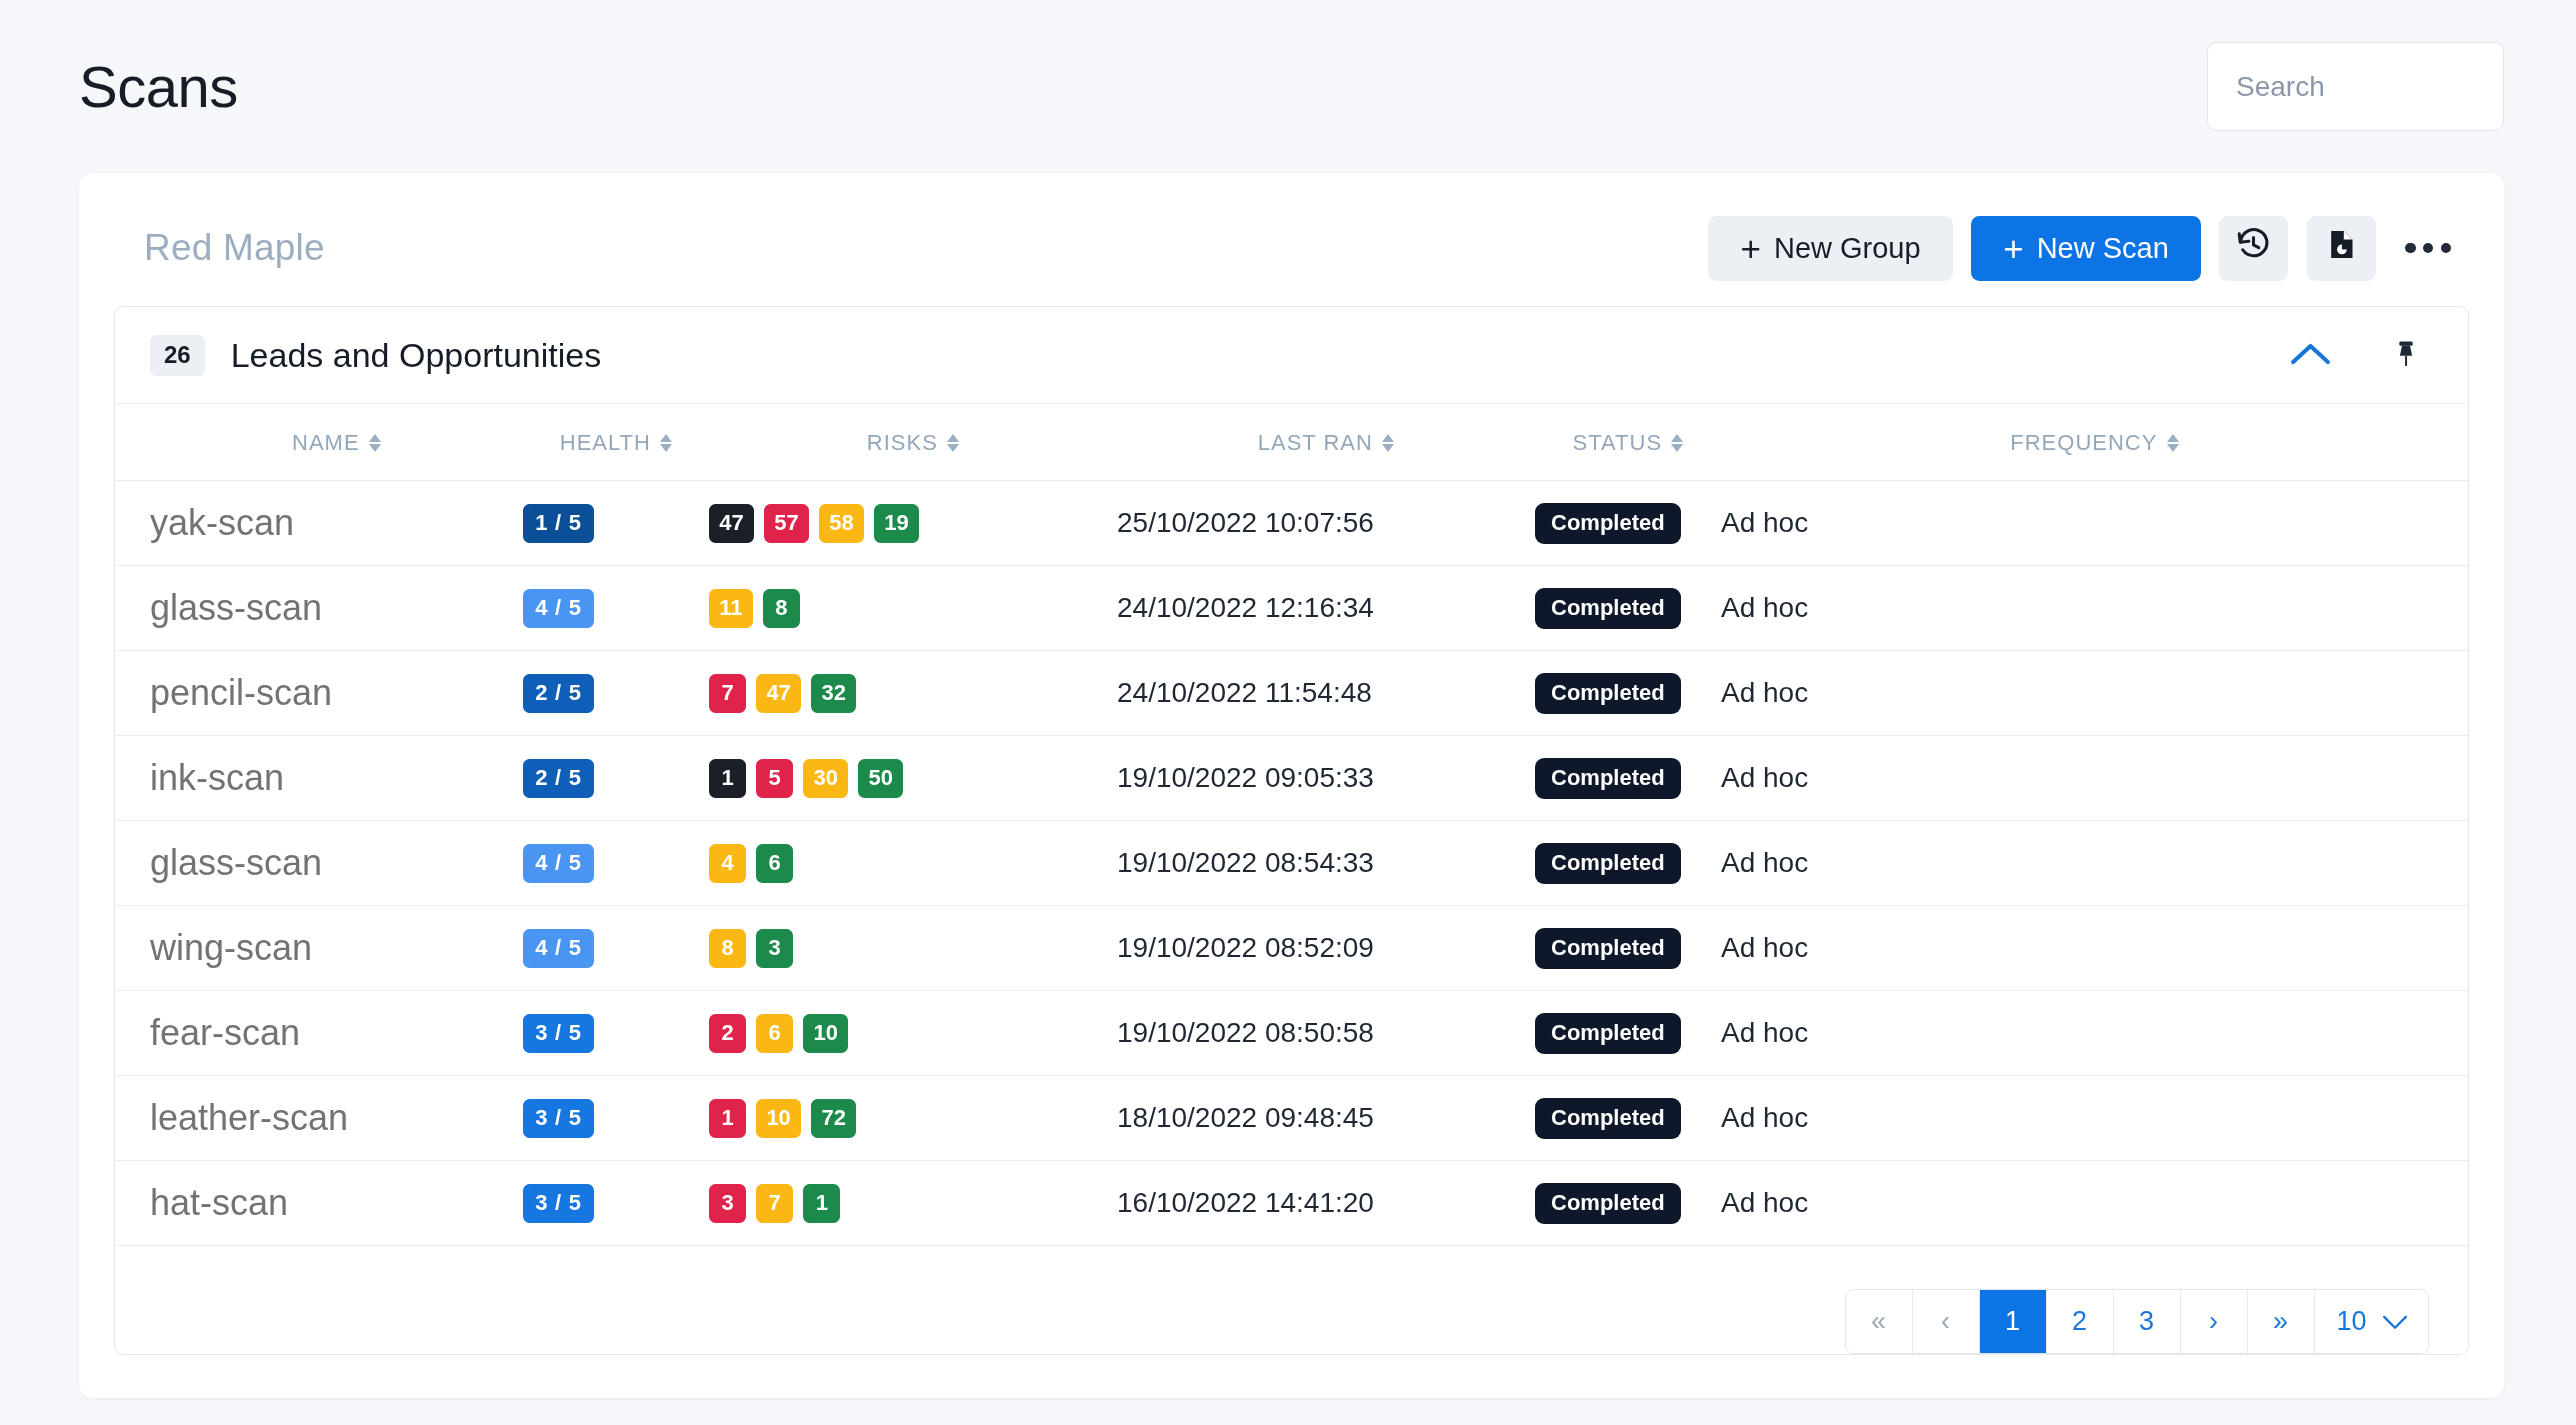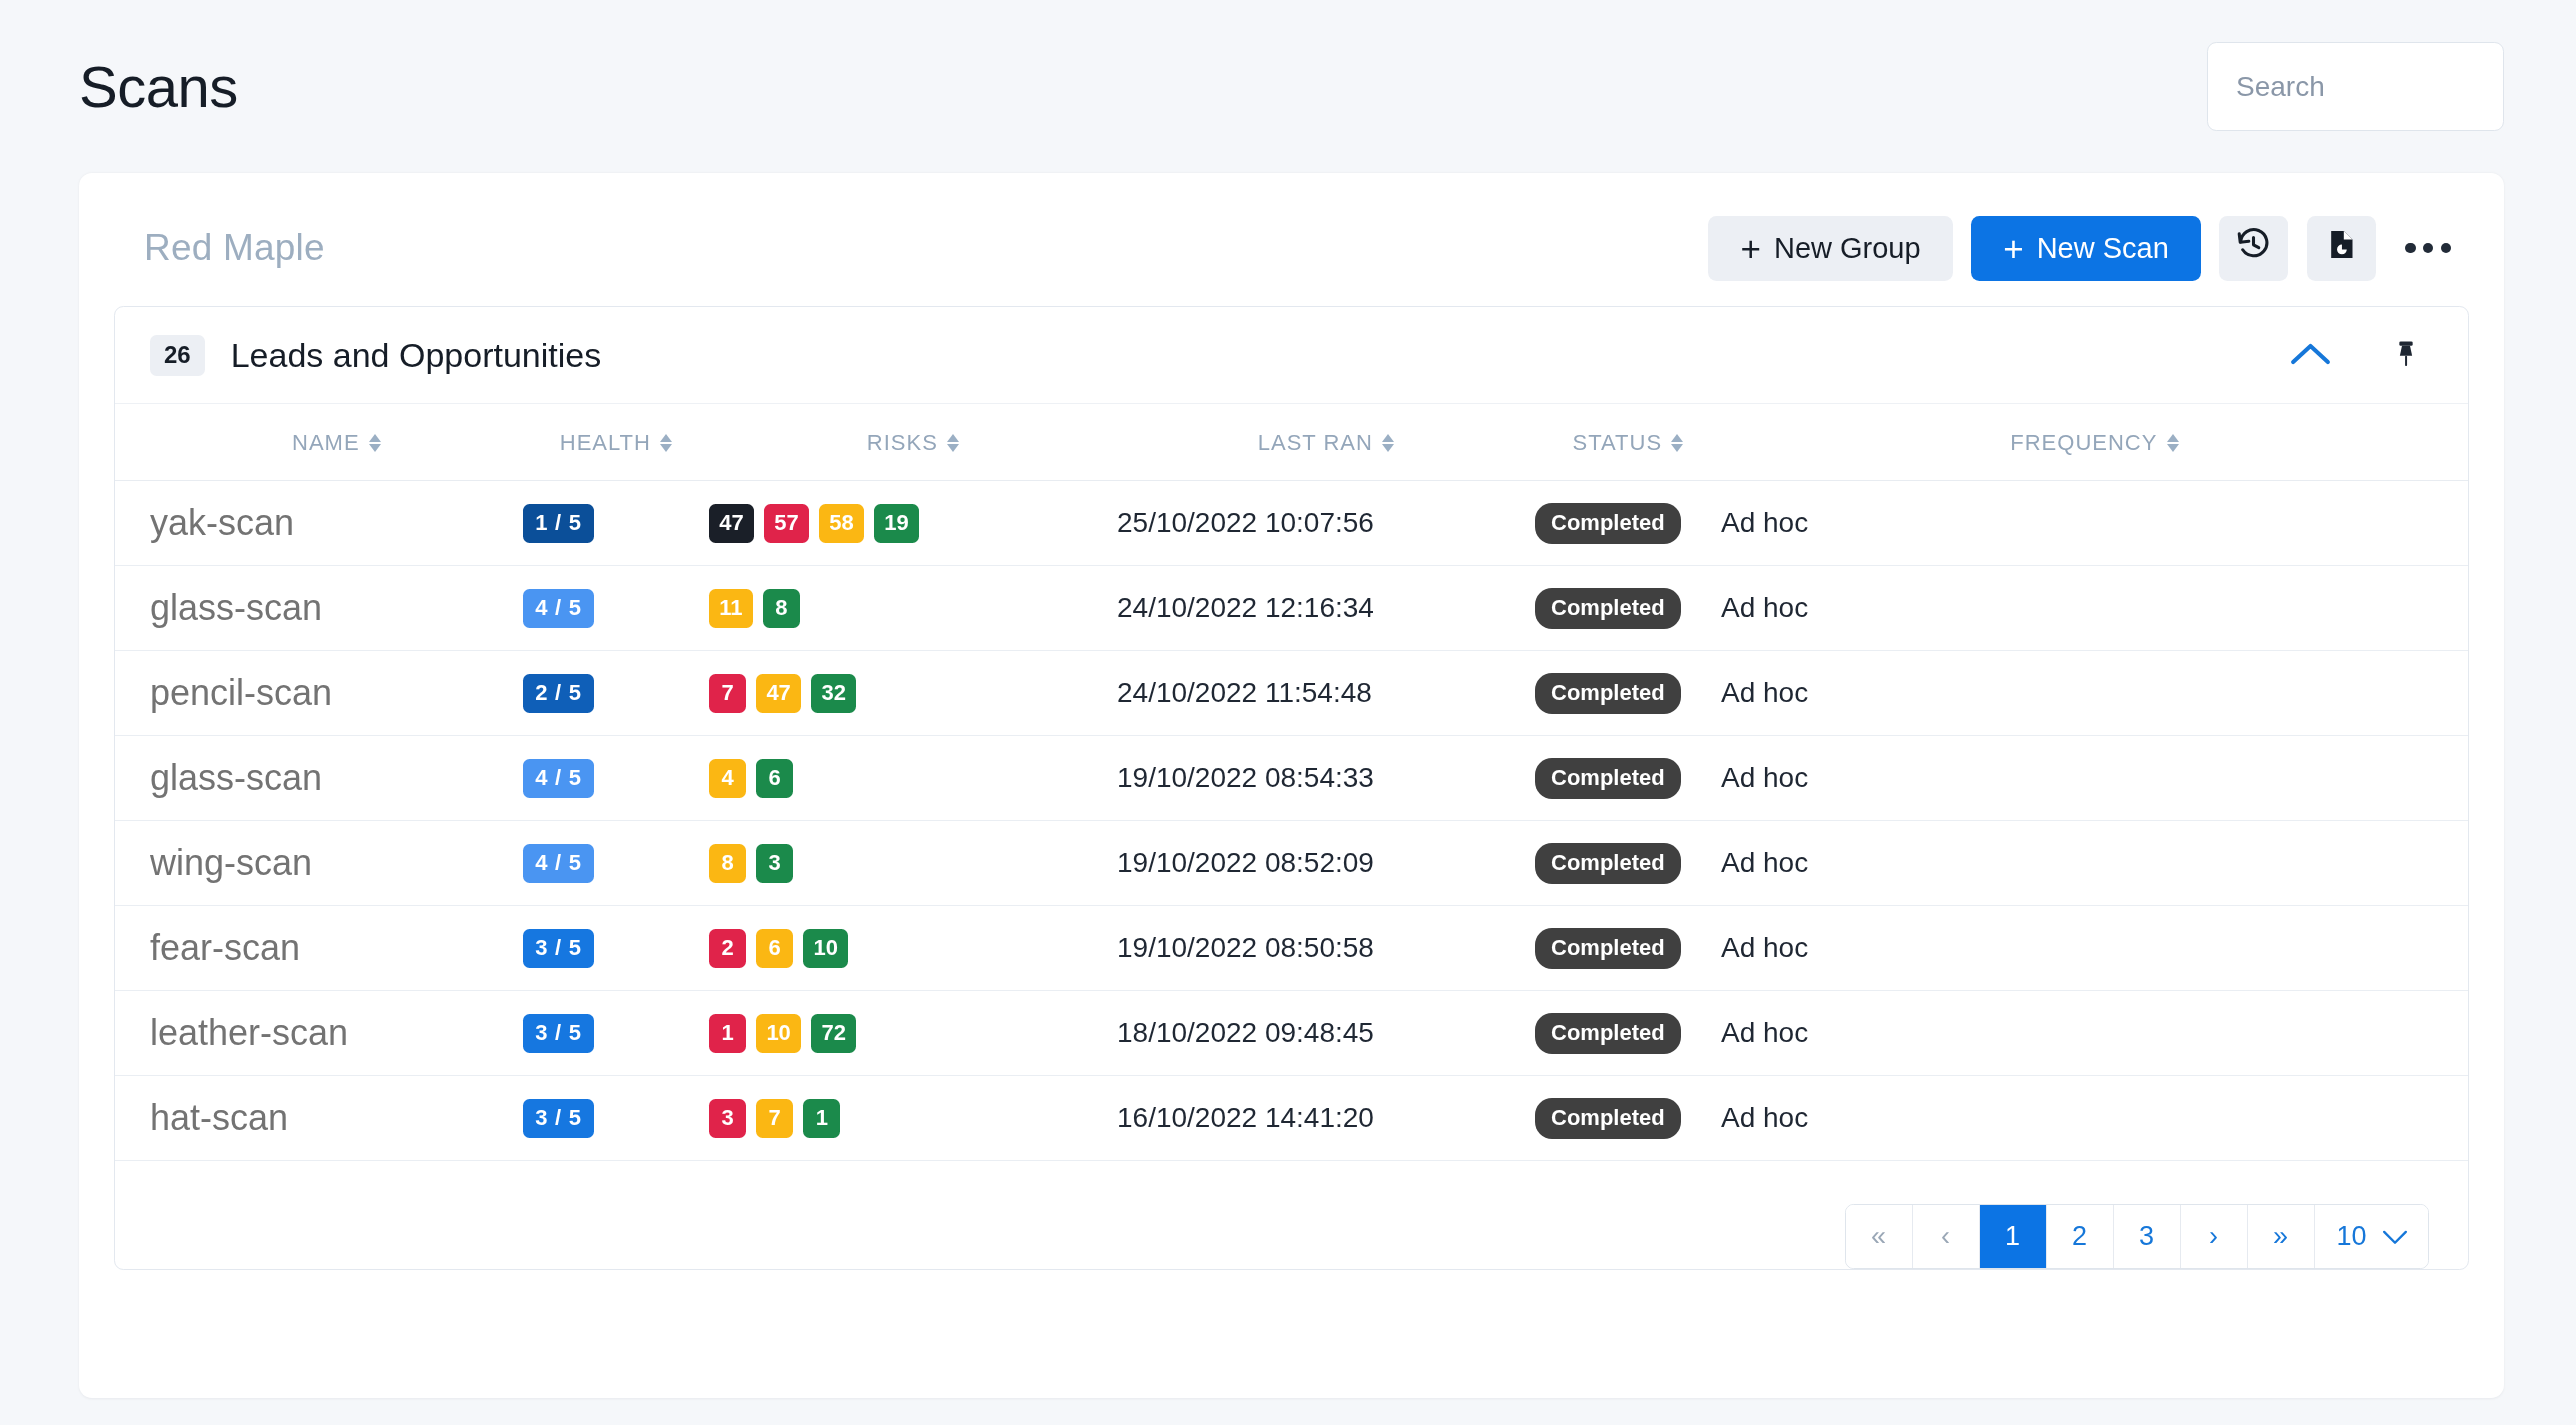--- a/index.html
+++ b/index.html
@@ -158,22 +158,22 @@
   .risk-badge {
     display: inline-flex; align-items: center; justify-content: center;
     min-width: 37px; height: 39px;
     border-radius: 6.5px; color: #fff;
     font-size: 22px; font-weight: 700;
     padding: 0 10.2px;
   }
 
   .status-badge {
     display: inline-flex; align-items: center; justify-content: center;
-    height: 41px; border-radius: 17px;
-    background: #404040; color: #fff;
+    height: 41px; border-radius: 9px;
+    background: #0f172a; color: #fff;
     font-size: 22px; font-weight: 700;
     padding: 0 16px;
     text-align: center;
   }
 
   .col-name { width: 408px; padding-left: 35px !important; }
   .col-health { width: 186px; }
   .col-risks { width: 408px; }
   .col-lastran { width: 418px; }
   .col-status { width: 186px; }
@@ -388,20 +388,35 @@
                 <span class="risk-badge" style="background:#e0234a">7</span>
                 <span class="risk-badge" style="background:#fbb713">47</span>
                 <span class="risk-badge" style="background:#1b8a4b">32</span>
               </span>
             </td>
             <td>24/10/2022 11:54:48</td>
             <td><span class="status-badge">Completed</span></td>
             <td>Ad hoc</td>
           </tr>
           <tr>
+            <td style="padding-left:35px"><a class="scan-link">ink-scan</a></td>
+            <td><span class="health-badge" style="background:#0f5fb8">2 / 5</span></td>
+            <td>
+              <span class="risk-list">
+                <span class="risk-badge" style="background:#1a1f28">1</span>
+                <span class="risk-badge" style="background:#e0234a">5</span>
+                <span class="risk-badge" style="background:#fbb713">30</span>
+                <span class="risk-badge" style="background:#1b8a4b">50</span>
+              </span>
+            </td>
+            <td>19/10/2022 09:05:33</td>
+            <td><span class="status-badge">Completed</span></td>
+            <td>Ad hoc</td>
+          </tr>
+          <tr>
             <td style="padding-left:35px"><a class="scan-link">glass-scan</a></td>
             <td><span class="health-badge" style="background:#4a95f2">4 / 5</span></td>
             <td>
               <span class="risk-list">
                 <span class="risk-badge" style="background:#fbb713">4</span>
                 <span class="risk-badge" style="background:#1b8a4b">6</span>
               </span>
             </td>
             <td>19/10/2022 08:54:33</td>
             <td><span class="status-badge">Completed</span></td>

